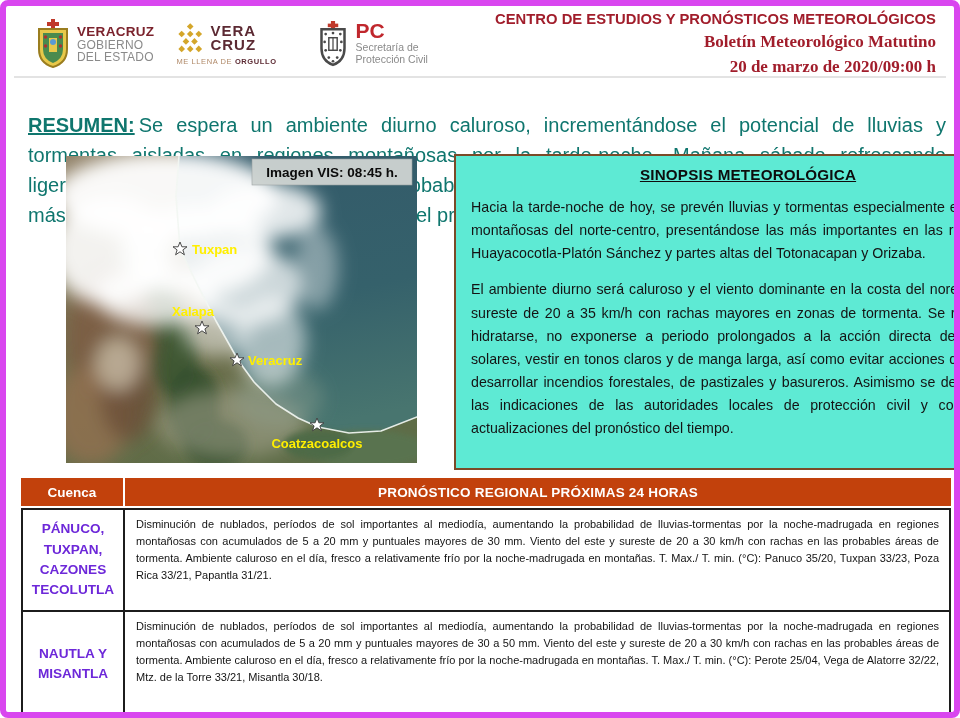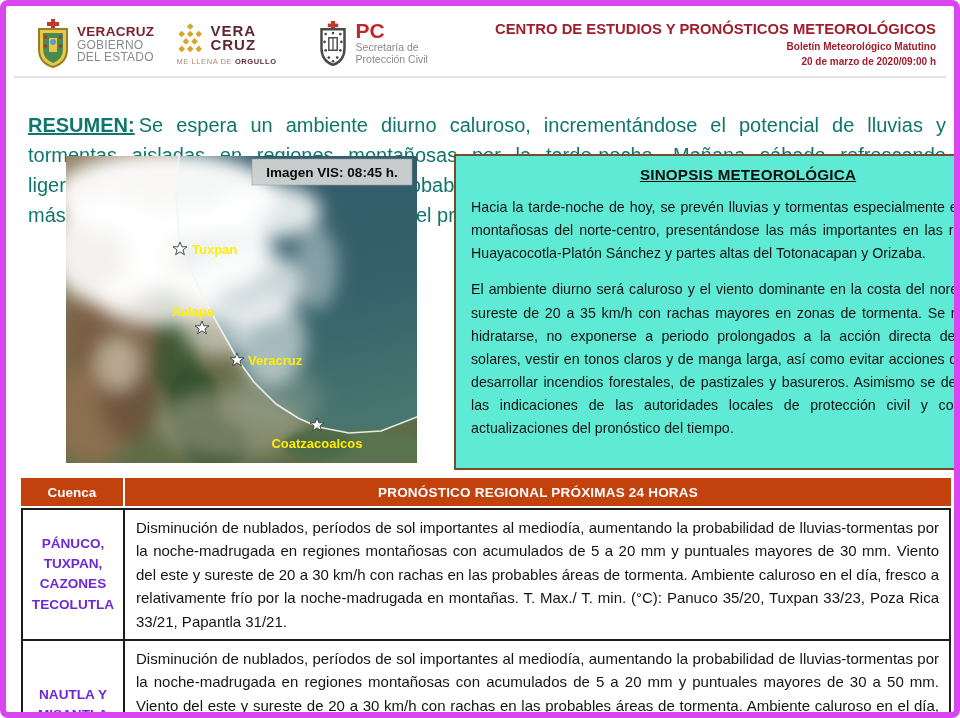--- a/index.html
+++ b/index.html
@@ -24,21 +24,21 @@
   .state-sub{font-size:12px;color:#8a8a8a;letter-spacing:.2px;}
   .pc-abbr{font-weight:bold;font-size:21px;color:#c0272d;line-height:.9;}
   .pc-sub{font-size:10.5px;color:#8a8a8a;line-height:1.15;}
   .brand-wrap{display:flex;flex-direction:column;align-items:flex-start;}
   .brand-top{display:flex;align-items:center;}
   .brand-text{margin-left:6px;font-weight:bold;font-size:15px;color:#5c2a33;line-height:.95;letter-spacing:1px;}
   .brand-tagline{margin-top:3px;font-size:7.5px;letter-spacing:.6px;color:#b08968;}
   .brand-tagline b{color:#5c2a33;}
   .title-block{margin-left:auto;text-align:right;padding-right:10px;color:#a11d2b;font-weight:bold;line-height:1.45;}
   .title-line1{font-size:14.8px;}
-  .title-line2,.title-line3{font-size:10px;}
+  .title-line2,.title-line3{font-size:17px;font-family:Liberation Serif, serif;}
   
   .resumen{
     position:absolute;left:22px;top:84px;width:918px;
     font-size:20px;line-height:1.5;text-align:justify;color:#0f766e;
   }
   .resumen .lbl{font-weight:bold;text-decoration:underline;margin-right:4px;}
   
   .satellite{position:absolute;left:60px;top:150px;width:351px;height:307px;}
   .sat-caption{font:bold 13.5px "Liberation Sans",sans-serif;fill:#0b0b0b;}
   .sat-label{font:bold 13px "Liberation Sans",sans-serif;fill:#ffef00;}
@@ -60,21 +60,21 @@
   }
   .th-cuenca{width:104px;display:flex;align-items:center;justify-content:center;border-right:2px solid #fff;}
   .th-forecast{flex:1;display:flex;align-items:center;justify-content:center;letter-spacing:.2px;}
   .tbl-body{border:2px solid #1c1c1c;background:#fff;}
   .tbl-row{display:flex;}
   .tbl-row.first{border-bottom:2px solid #1c1c1c;}
   .cell-cuenca{
     width:102px;border-right:2px solid #1c1c1c;display:flex;align-items:center;justify-content:center;
     font-weight:bold;font-size:13.6px;text-align:center;white-space:pre-line;line-height:1.5;padding:4px 2px;color:#6d28d9;
   }
-  .cell-forecast{flex:1;padding:6px 10px 6px 11px;font-size:15px;line-height:1.56;text-align:justify;color:#141414;}
+  .cell-forecast{flex:1;padding:6px 10px 6px 11px;font-size:11px;line-height:1.56;text-align:justify;color:#141414;}
   .row-1 .cell-forecast{min-height:100px;}
   .row-2 .cell-forecast{min-height:104px;}
 </style>
 </head>
 <body>
 
 <div class="page">
 
   <div class="header">
 

